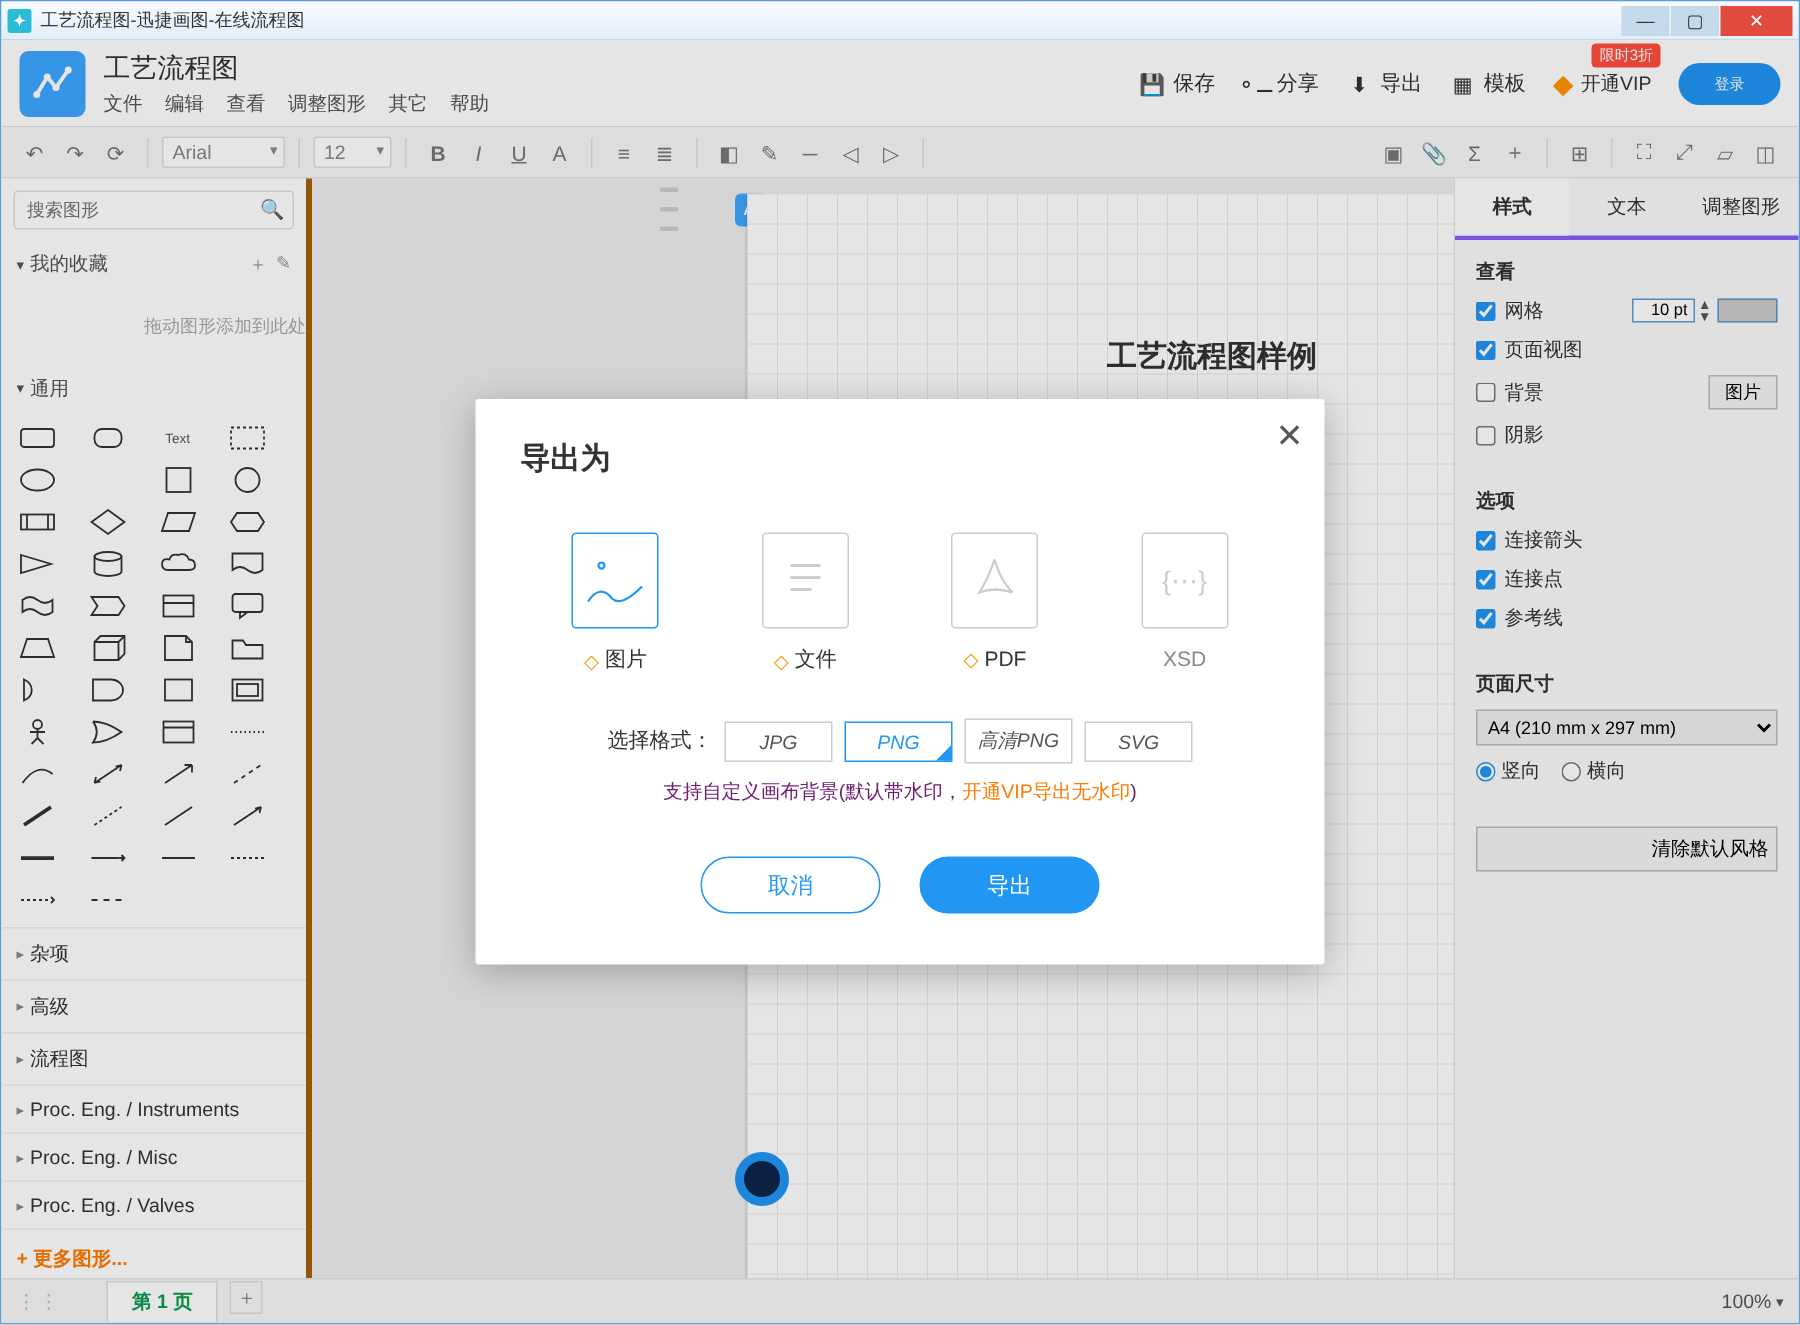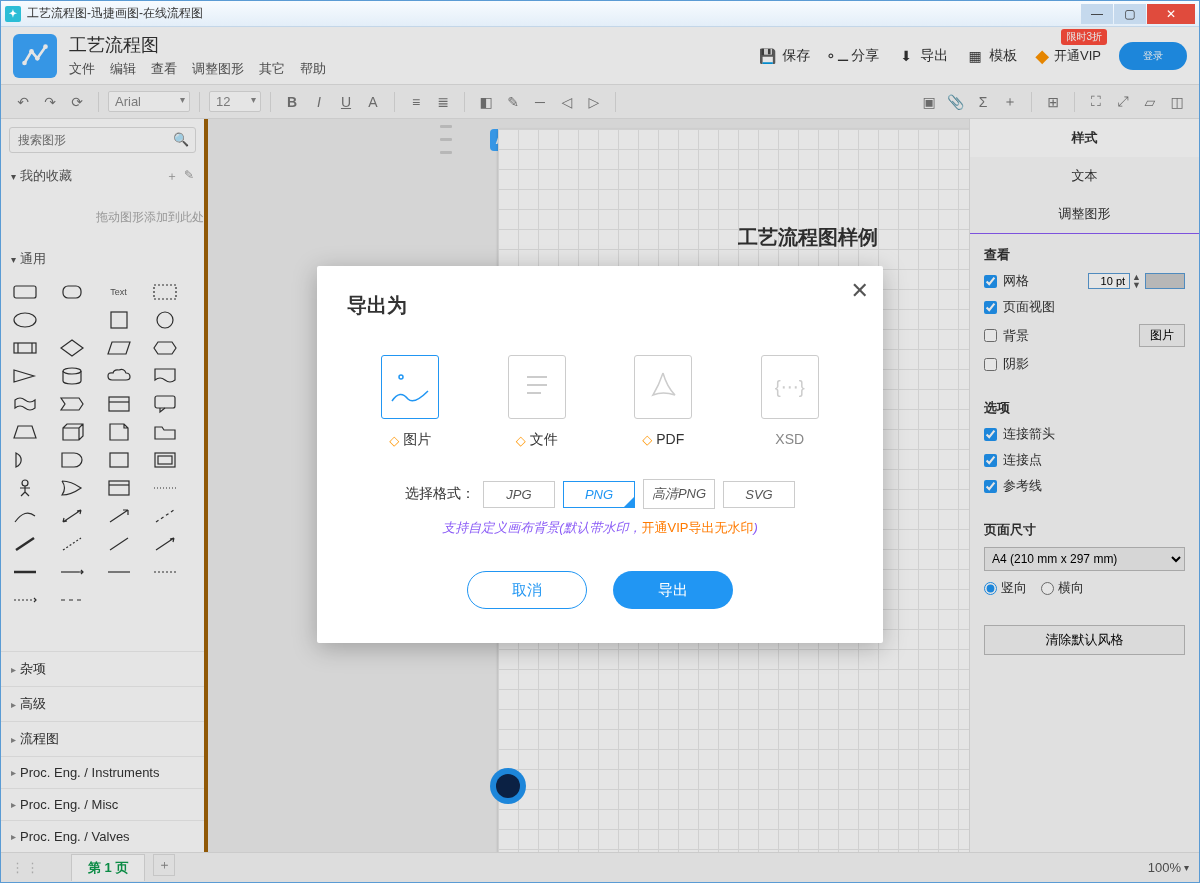--- a/index.html
+++ b/index.html
@@ -56,33 +56,33 @@
   background-image: linear-gradient(#e8e8e8 1px, transparent 1px), linear-gradient(90deg, #e8e8e8 1px, transparent 1px);
   background-size: 20px 20px; }
 .canvas-title { position: absolute; top: 95px; left: 50%; transform: translateX(-50%); font-size: 20px; font-weight: bold; color: #333; }
 .ai-badge { position: absolute; left: 282px; top: 10px; width: 22px; height: 22px; background: #3da8ff; border-radius: 4px; color: #fff; font-size: 11px; display:flex; align-items:center; justify-content:center; font-weight:bold;}
 .outline-bars { position:absolute; left:232px; top:6px; width:12px; display:flex; flex-direction:column; gap:10px; }
 .outline-bar { height:3px; background:#ccc; border-radius:1px;}
 .assist-avatar { position:absolute; left:282px; bottom:48px; width:36px; height:36px; background:#2196f3; border-radius:50%; display:flex; align-items:center; justify-content:center; }
 .assist-avatar::after{content:""; width:24px; height:24px; background:#0d254c; border-radius:50%;}
 
 .right-panel { width: 230px; background: #fafafa; border-left: 1px solid #e3e3e3; }
-.rp-tabs { display: flex; border-bottom: 1px solid #8b5cf6; flex-direction: column; }
+.rp-tabs { display: flex; border-bottom: 3px solid #8b5cf6; }
 .rp-tab { flex: 1; text-align: center; padding: 10px 0; font-size: 13px; cursor: pointer; color: #333; }
 .rp-tab.active { background: #fff; font-weight: bold; }
 .rp-section { padding: 12px 14px 6px; }
 .rp-section-title { font-weight: bold; font-size: 13px; margin-bottom: 8px; color: #333; }
 .rp-row { display: flex; align-items: center; font-size: 13px; margin-bottom: 8px; color: #333; }
 .rp-row input[type=checkbox] { margin-right: 6px; accent-color: #2196f3; }
 .rp-grid-size { margin-left: auto; border: 1px solid #5a9bd4; padding: 1px 4px; font-size: 11px; width: 42px; text-align:right; }
 .rp-colorbox { width: 40px; height: 16px; border: 1px solid #5a9bd4; margin-left: 4px; background:#ccc; }
 .rp-btn { border: 1px solid #bbb; background: #f3f3f3; padding: 2px 10px; font-size: 12px; cursor: pointer; margin-left:auto;}
 .rp-select { width: 100%; padding: 3px; font-size: 12px; border:1px solid #bbb; }
 .rp-radio { margin-right: 4px; accent-color:#2196f3;}
-.rp-clear { width: calc(100% - 28px); margin: 14px; padding: 5px; border: 1px solid #bbb; background: #f3f3f3; font-size: 13px; cursor:pointer; }
+.rp-clear { width: calc(100% - 28px); margin: 14px; padding: 5px; border: 1px solid #bbb; background: #f3f3f3; font-size: 13px; cursor:pointer;text-align:right; }
 
 .statusbar { height: 30px; background: #f7f7f7; border-top: 1px solid #e3e3e3; display: flex; align-items: center; padding: 0 10px; font-size: 13px; color: #555; }
 .page-tabs { display: flex; align-items: flex-start; gap: 8px; margin-left: 30px;}
 .page-tab { padding: 4px 16px; border: 1px solid #ddd; border-bottom: none; color: #0d9b4d; font-weight: bold; background:#fff;}
 .page-add { width: 22px; height: 22px; display:flex; align-items:center; justify-content:center; color:#888; cursor:pointer; border:1px solid #ddd;}
 .zoom { margin-left: auto; display:flex; align-items:center; gap:3px;}
 .zoom .caret{font-size:10px;}
 
 
 .modal-overlay { position: absolute; inset: 26px 0 0 0; background: rgba(0,0,0,.1); display: flex; align-items: center; justify-content: center; }
@@ -95,21 +95,21 @@
 .export-type.active .export-thumb { border-color: #2196f3; }
 .export-type-label { font-size: 14px; color: #333; display:flex; align-items:center; justify-content:center; gap:4px;}
 .diamond-sm { color: #ff9500; font-size:13px;}
 .export-type.xsd .export-type-label{ color:#888;}
 .format-row { display: flex; align-items: center; justify-content: center; gap: 8px; margin-bottom: 10px; }
 .format-label { font-size: 14px; color: #333; }
 .format-btn { border: 1px solid #ccc; padding: 5px 0; font-size: 13px; color: #555; cursor: pointer; width: 72px; text-align:center; position:relative;font-style:italic;}
 .format-btn.active { border-color: #2196f3; color: #2196f3; }
 .format-btn.active::after { content:""; position:absolute; right:0; bottom:0; border:5px solid transparent; border-right-color:#2196f3; border-bottom-color:#2196f3;}
 .watermark-note { text-align: center; font-size: 13px; margin-bottom: 34px; }
-.watermark-note .blue { color: #8b5cf6; font-style: italic; }
+.watermark-note .blue { color: #701a75; }
 .watermark-note .orange { color: #ff7a00; }
 .modal-actions { display: flex; justify-content: center; gap: 26px; }
 .mbtn { width: 120px; height: 38px; border-radius: 20px; display: flex; align-items: center; justify-content: center; font-size: 15px; cursor: pointer; }
 .mbtn-cancel { border: 1px solid #2196f3; color: #2196f3; background: #fff; }
 .mbtn-primary { background: #2196f3; color: #fff; }
 </style>
 </head>
 <body>
 
 <div class="window">
@@ -487,20 +487,21 @@
           <span>Proc. Eng. / Instruments</span>
         </div>
       <div class="category-row">
           <span class="caret">▸</span>
           <span>Proc. Eng. / Misc</span>
         </div>
       <div class="category-row">
           <span class="caret">▸</span>
           <span>Proc. Eng. / Valves</span>
         </div>
+      <div class="more-shapes">+ 更多图形...</div>
     </div>
 
     <div class="canvas-area">
       <div class="outline-bars">
         <div class="outline-bar"></div>
           <div class="outline-bar"></div>
           <div class="outline-bar"></div>
       </div>
       <div class="ai-badge">AI</div>
       <div class="canvas-page">

